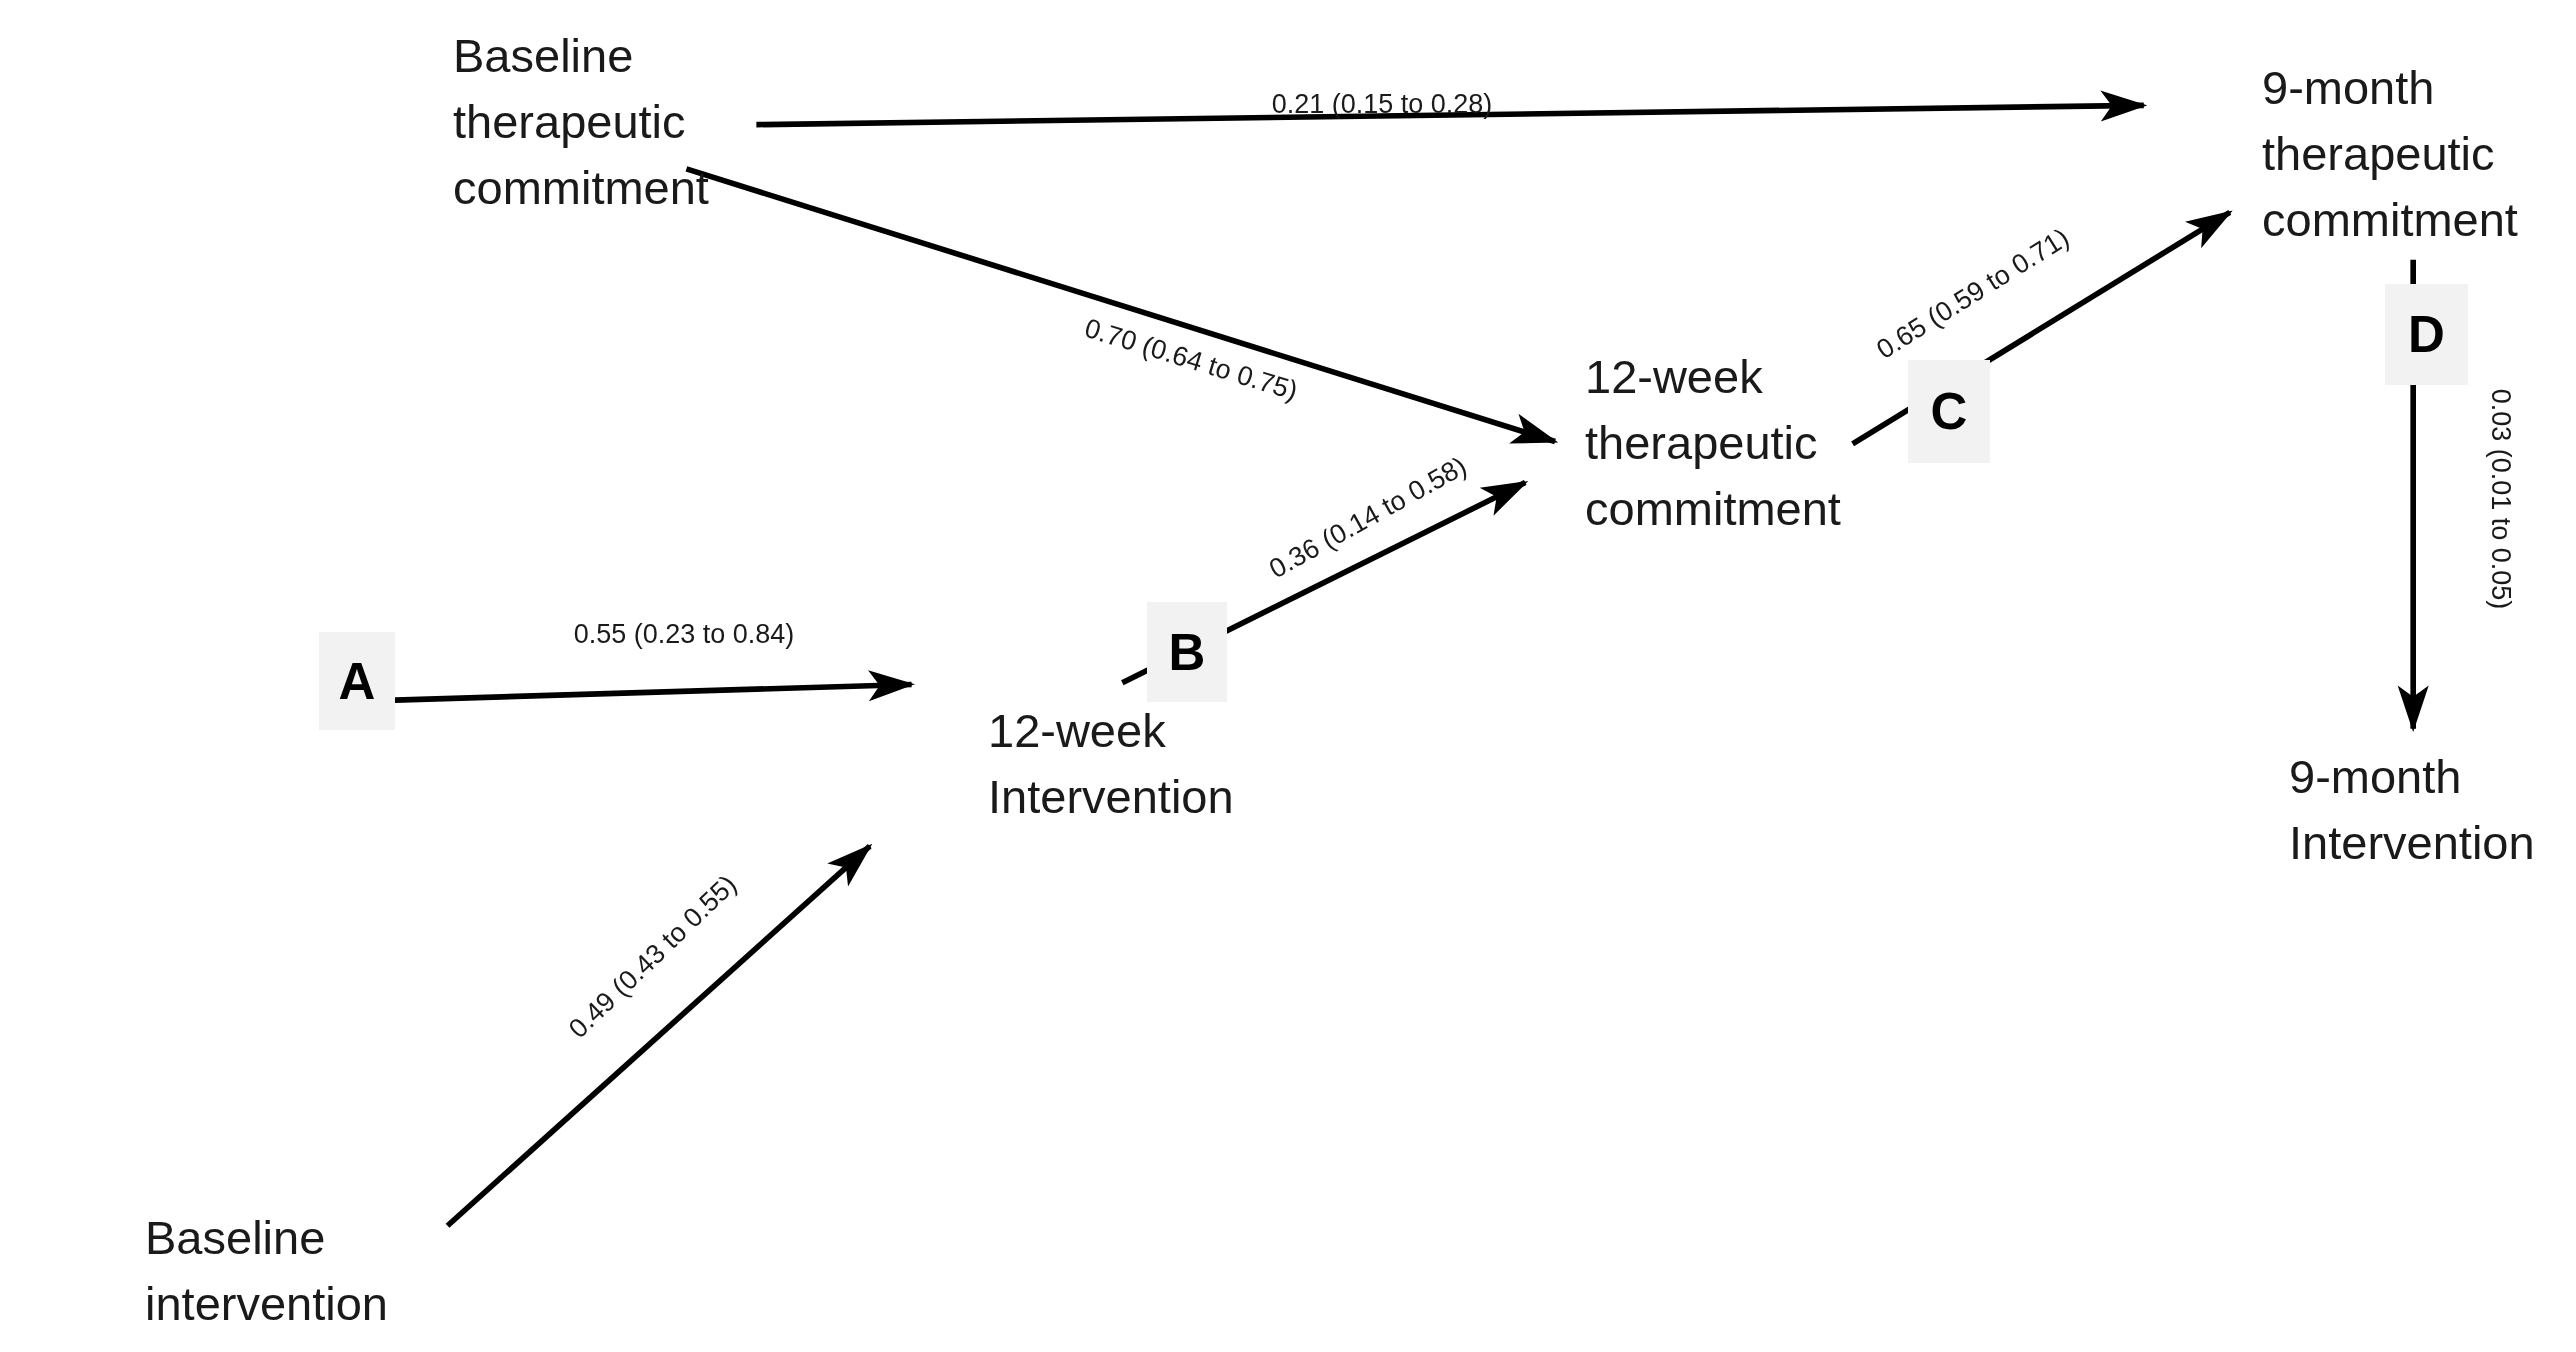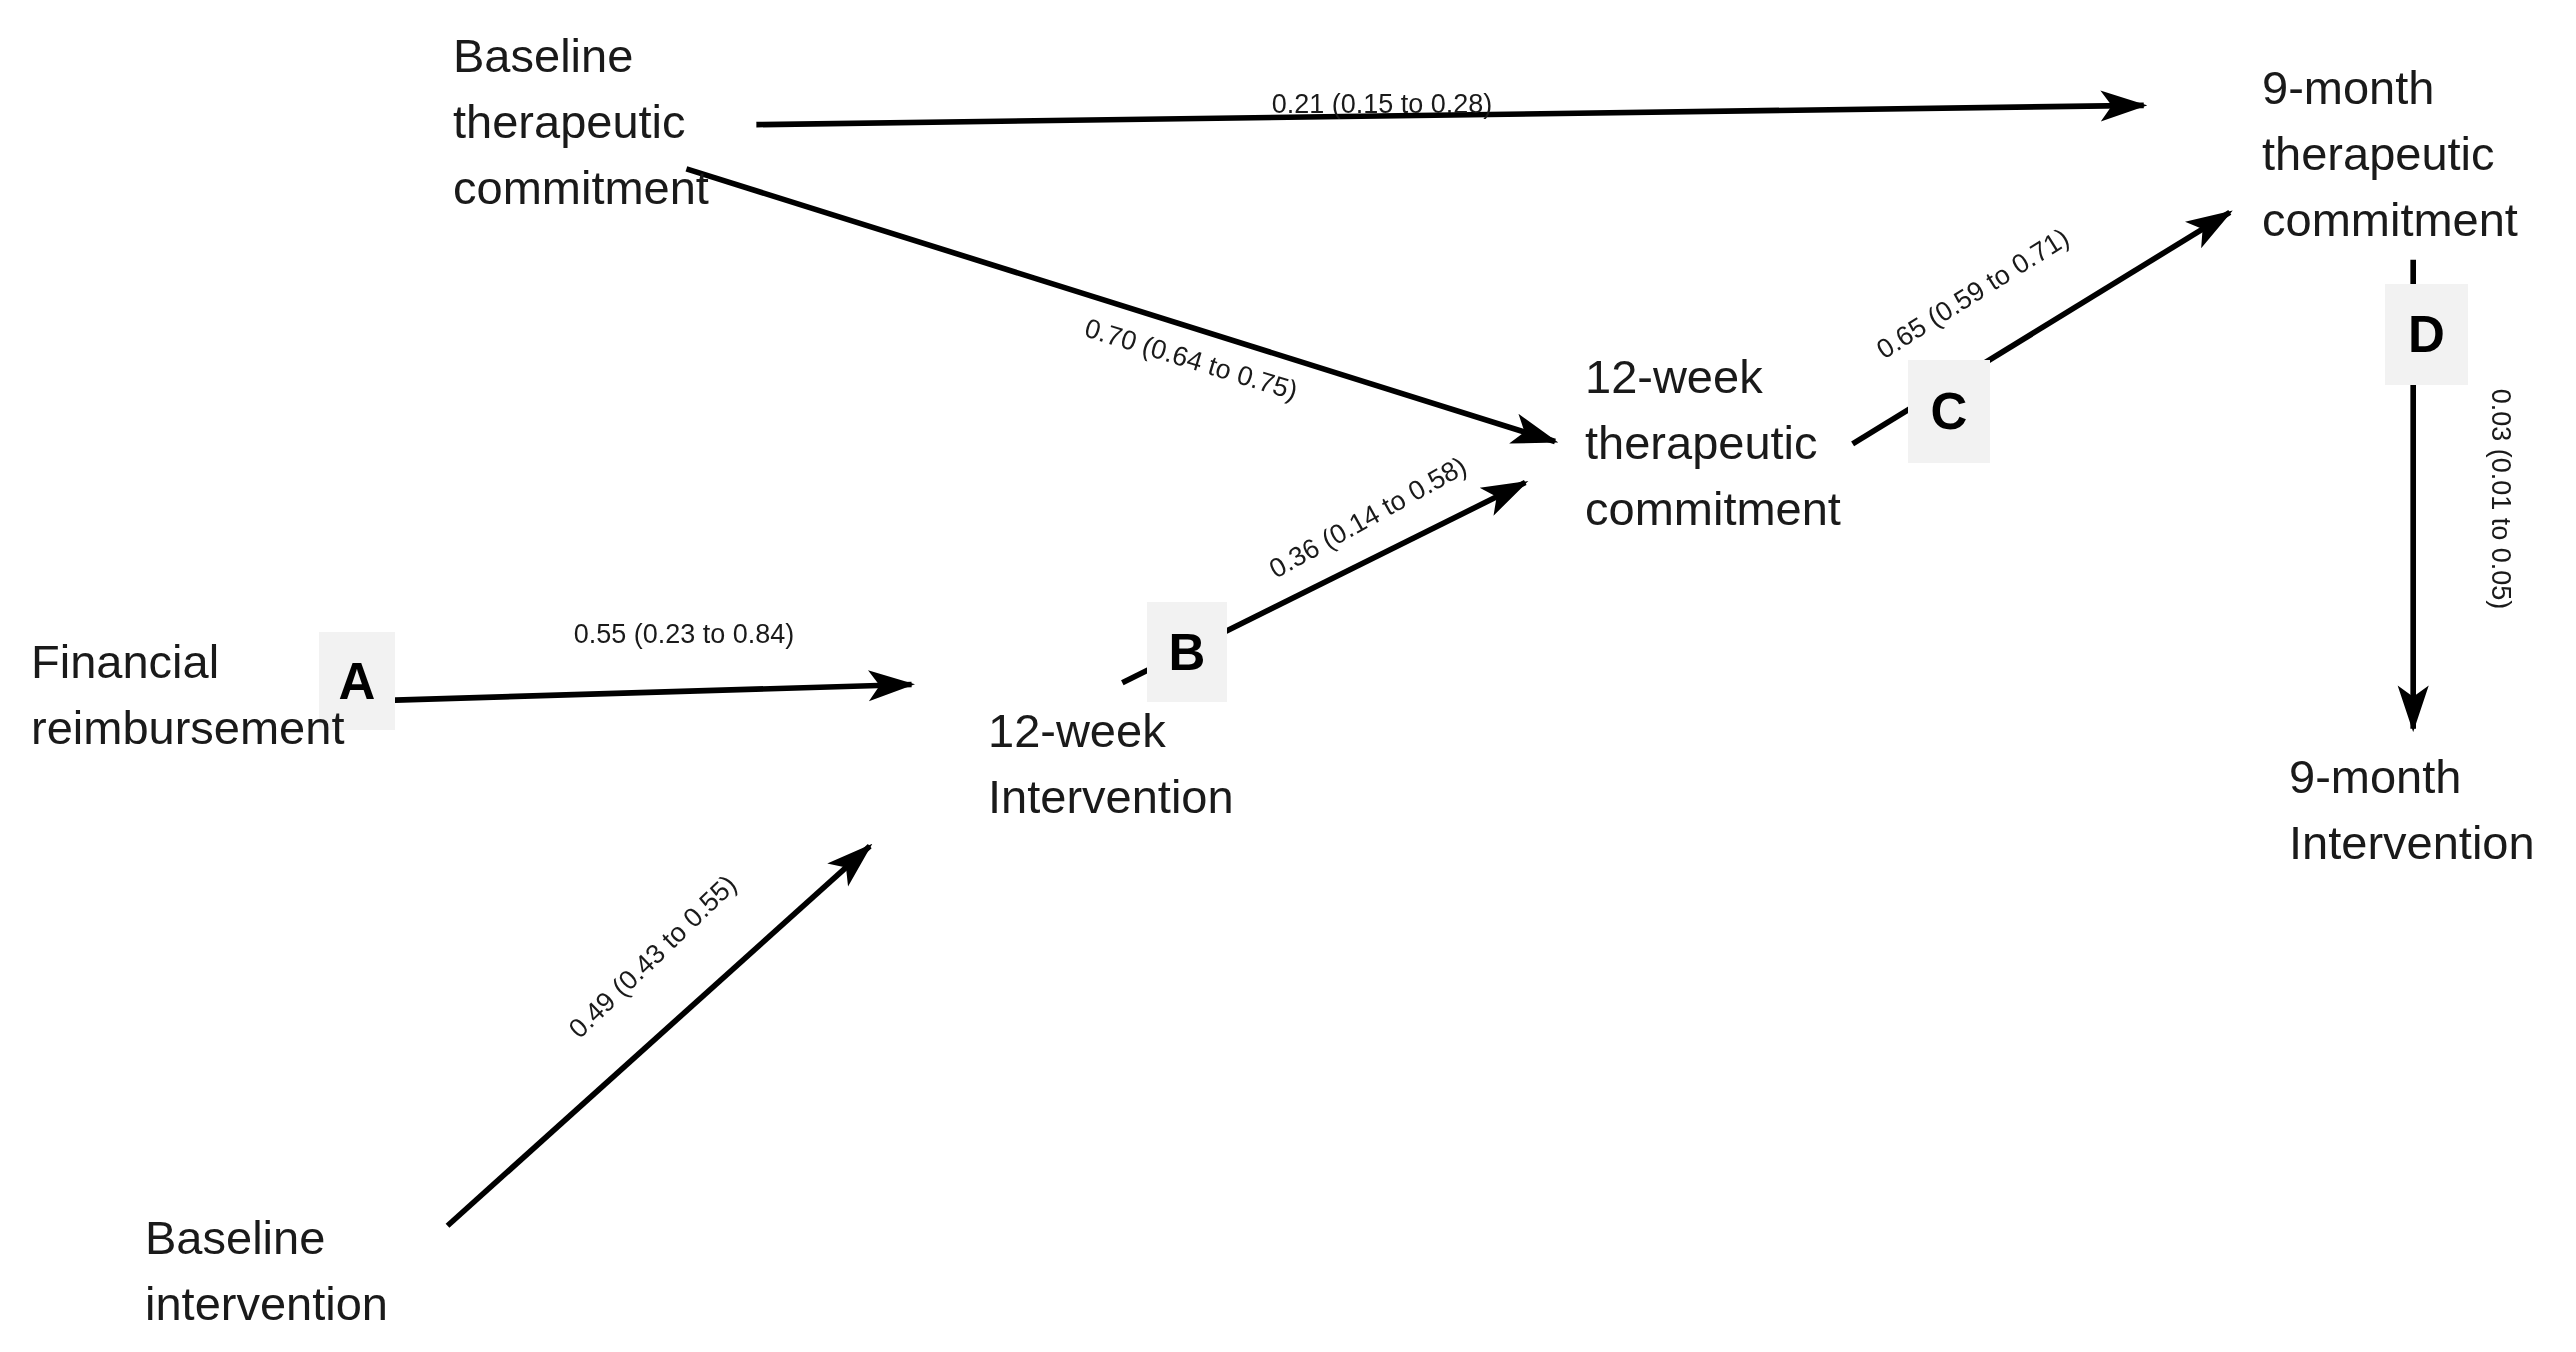--- a/index.html
+++ b/index.html
@@ -88,22 +88,20 @@
 
   <div class="node" id="node-btc">Baseline
 therapeutic
 commitment</div>
   <div class="node" id="node-9tc">9-month
 therapeutic
 commitment</div>
   <div class="node" id="node-12tc">12-week
 therapeutic
 commitment</div>
-  <div class="node" id="node-fin">Financial
-reimbursement</div>
   <div class="node" id="node-12int">12-week
 Intervention</div>
   <div class="node" id="node-bint">Baseline
 intervention</div>
   <div class="node" id="node-9int">9-month
 Intervention</div>
 
   <div class="letter-box" id="box-a">A</div>
   <div class="letter-box" id="box-b">B</div>
   <div class="letter-box" id="box-c">C</div>

